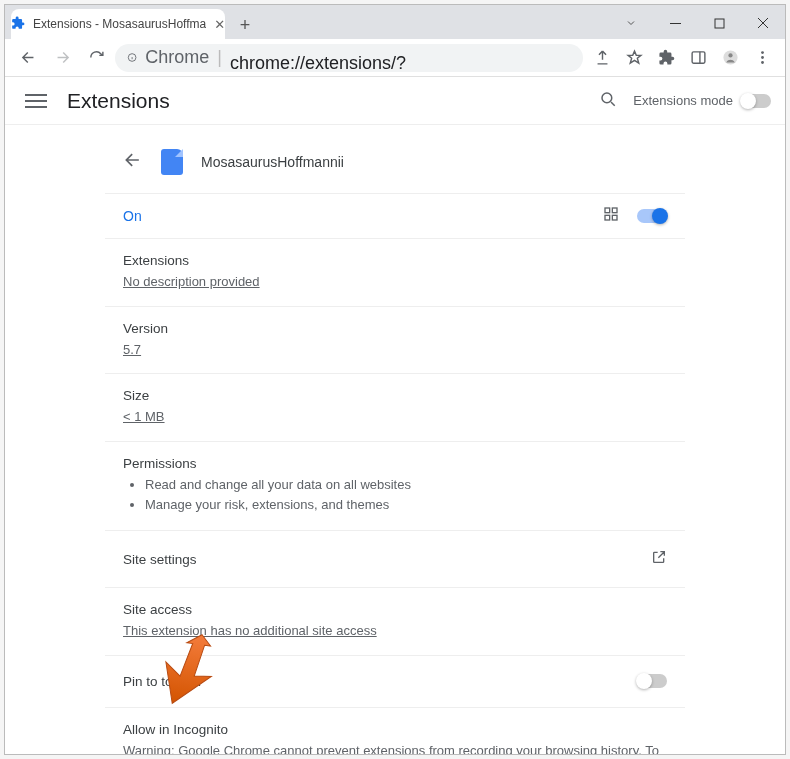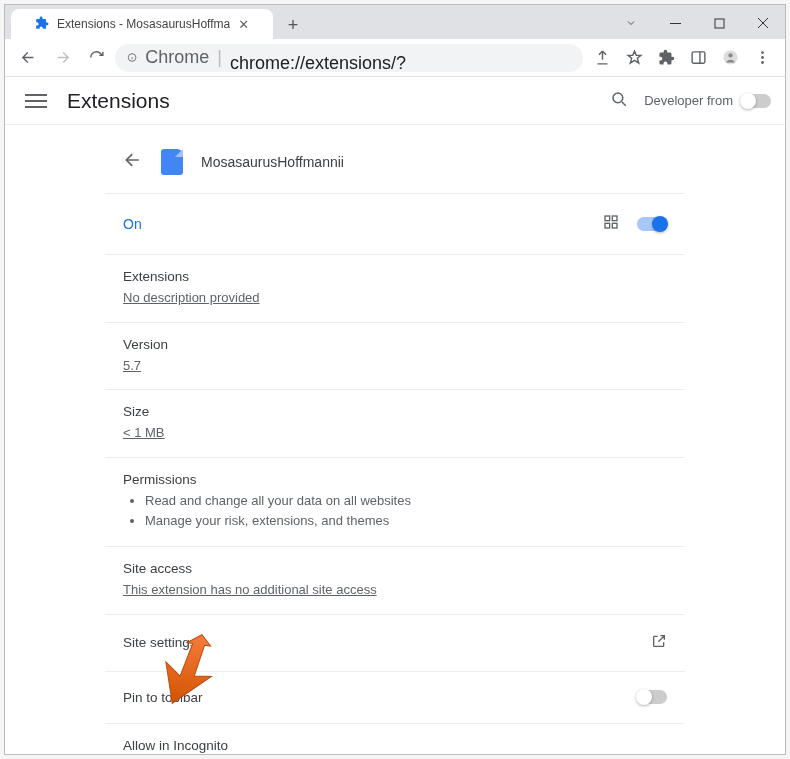--- a/index.html
+++ b/index.html
@@ -1,21 +1,21 @@
 <!DOCTYPE html>
 <html><head>
 <meta charset="utf-8">
 <style>
 * { margin:0; padding:0; box-sizing:border-box; font-family:"Segoe UI",Arial,sans-serif; }
 body { width:790px; height:759px; background:#f5f5f5; position:relative; overflow:hidden; }
 .wm { position:absolute; top:50%; left:50%; transform:translate(-50%,-50%); font-size:220px; font-weight:700; color:rgba(0,0,0,.03); font-style:italic; pointer-events:none; letter-spacing:-8px; white-space:nowrap; }
 .wm-sub{ position:absolute; top:62%; left:60%; transform:translate(-50%,-50%); font-size:56px; font-weight:700; color:rgba(0,0,0,.035); font-style:italic; pointer-events:none; letter-spacing:-2px; white-space:nowrap;}
 .browser { position:absolute; top:4px; left:4px; right:4px; bottom:4px; background:#fff; border:1px solid #bbb; display:flex; flex-direction:column; }
 .tabstrip{ height:34px; background:#dfe1e5; display:flex; align-items:flex-end; padding-left:6px; }
-.tab{ background:#fff; height:30px; min-width:205px; border-radius:8px 8px 0 0; display:flex; align-items:center; padding:0 24px; gap:8px; font-size:12px; color:#444; }
+.tab{ background:#fff; height:30px; min-width:205px; border-radius:8px 8px 0 0; display:flex; align-items:center; padding:0 0; gap:8px; font-size:12px; color:#444; }
 .tab .favicon svg{ width:14px; height:14px; }
 .tab .title{ flex:1; white-space:nowrap; overflow:hidden; text-overflow:ellipsis; }
 .tab .x{ font-size:13px; color:#666; }
 .newtab{ width:28px; height:28px; display:flex; align-items:center; justify-content:center; font-size:18px; color:#555; margin-left:6px; }
 .wincontrols{ margin-left:auto; display:flex;}
 .wincontrols .c{ width:44px; height:32px; display:flex; align-items:center; justify-content:center;}
 .addrbar{ height:38px; background:#fff; border-bottom:1px solid #e0e0e0; display:flex; align-items:center; padding:0 8px; gap:4px;}
 .addrbar .ib{ width:30px; height:30px; display:flex; align-items:center; justify-content:center; color:#555; border-radius:50%;}
 .addrbar .ib svg{ width:17px; height:17px; }
 .omnibox{ flex:1; height:28px; background:#f1f3f4; border-radius:14px; display:flex; align-items:center; padding:0 12px; font-size:18px; color:#5f6368; gap:8px;}
@@ -163,35 +163,35 @@
         <span></span>
         <span></span>
         <span></span>
       </div>
    <div class="page-title">Extensions</div>
    <div class="spacer"></div>
    <div class="search-ic"><svg width="18" height="18" viewBox="0 0 24 24" fill="none" stroke="#5f6368" stroke-width="2">
           <circle cx="10.5" cy="10.5" r="6.5"></circle>
           <path d="M16 16l5 5"></path>
         </svg></div>
-   <div class="dev-label">Developer from</div>
+   <div class="dev-label">Extensions mode</div>
    <div class="toggle"></div>
  </div>
 
  <div class="content">
   <div class="card">
    <div class="card-header">
      <div class="back-arrow"><svg width="20" height="20" viewBox="0 0 24 24" fill="none" stroke="#5f6368" stroke-width="2">
               <path d="M19 12H5m6-7l-7 7 7 7"></path>
             </svg></div>
      <div class="ext-icon"></div>
      <div class="ext-name">MosasaurusHoffmannii</div>
    </div>
 
-   <div class="section row" style="padding:20px 18px;">
+   <div class="section row" style="padding:12px 18px;">
      <span class="on-label">On</span>
      <span class="grid-ic"><svg width="16" height="16" viewBox="0 0 24 24" fill="none" stroke="#5f6368" stroke-width="2">
               <rect x="3" y="3" width="7" height="7"></rect>
               <rect x="14" y="3" width="7" height="7"></rect>
               <rect x="3" y="14" width="7" height="7"></rect>
               <rect x="14" y="14" width="7" height="7"></rect>
             </svg></span>
      <div class="toggle on"></div>
    </div>
 
@@ -211,30 +211,30 @@
    </div>
 
    <div class="section">
      <div class="sec-title">Permissions</div>
      <ul class="perms">
        <li>Read and change all your data on all websites</li>
        <li>Manage your risk, extensions, and themes</li>
      </ul>
    </div>
 
-   <div class="section">
-     <div class="sec-title">Site access</div>
-     <div class="sec-body">This extension has no additional site access</div>
-   </div>
-
    <div class="section row-pad">
      <span class="sec-title" style="margin:0">Site settings</span>
      <span class="link-out"><svg width="16" height="16" viewBox="0 0 24 24" fill="none" stroke="#5f6368" stroke-width="2">
               <path d="M14 4h6v6M20 4l-9 9M19 14v5a1 1 0 0 1-1 1H5a1 1 0 0 1-1-1V6a1 1 0 0 1 1-1h5"></path>
             </svg></span>
+   </div>
+
+   <div class="section">
+     <div class="sec-title">Site access</div>
+     <div class="sec-body">This extension has no additional site access</div>
    </div>
 
    <div class="section row-pad">
      <span class="sec-title" style="margin:0">Pin to toolbar</span>
      <span class="spacer"></span>
      <div class="toggle"></div>
    </div>
 
    <div class="section">
      <div class="row">

